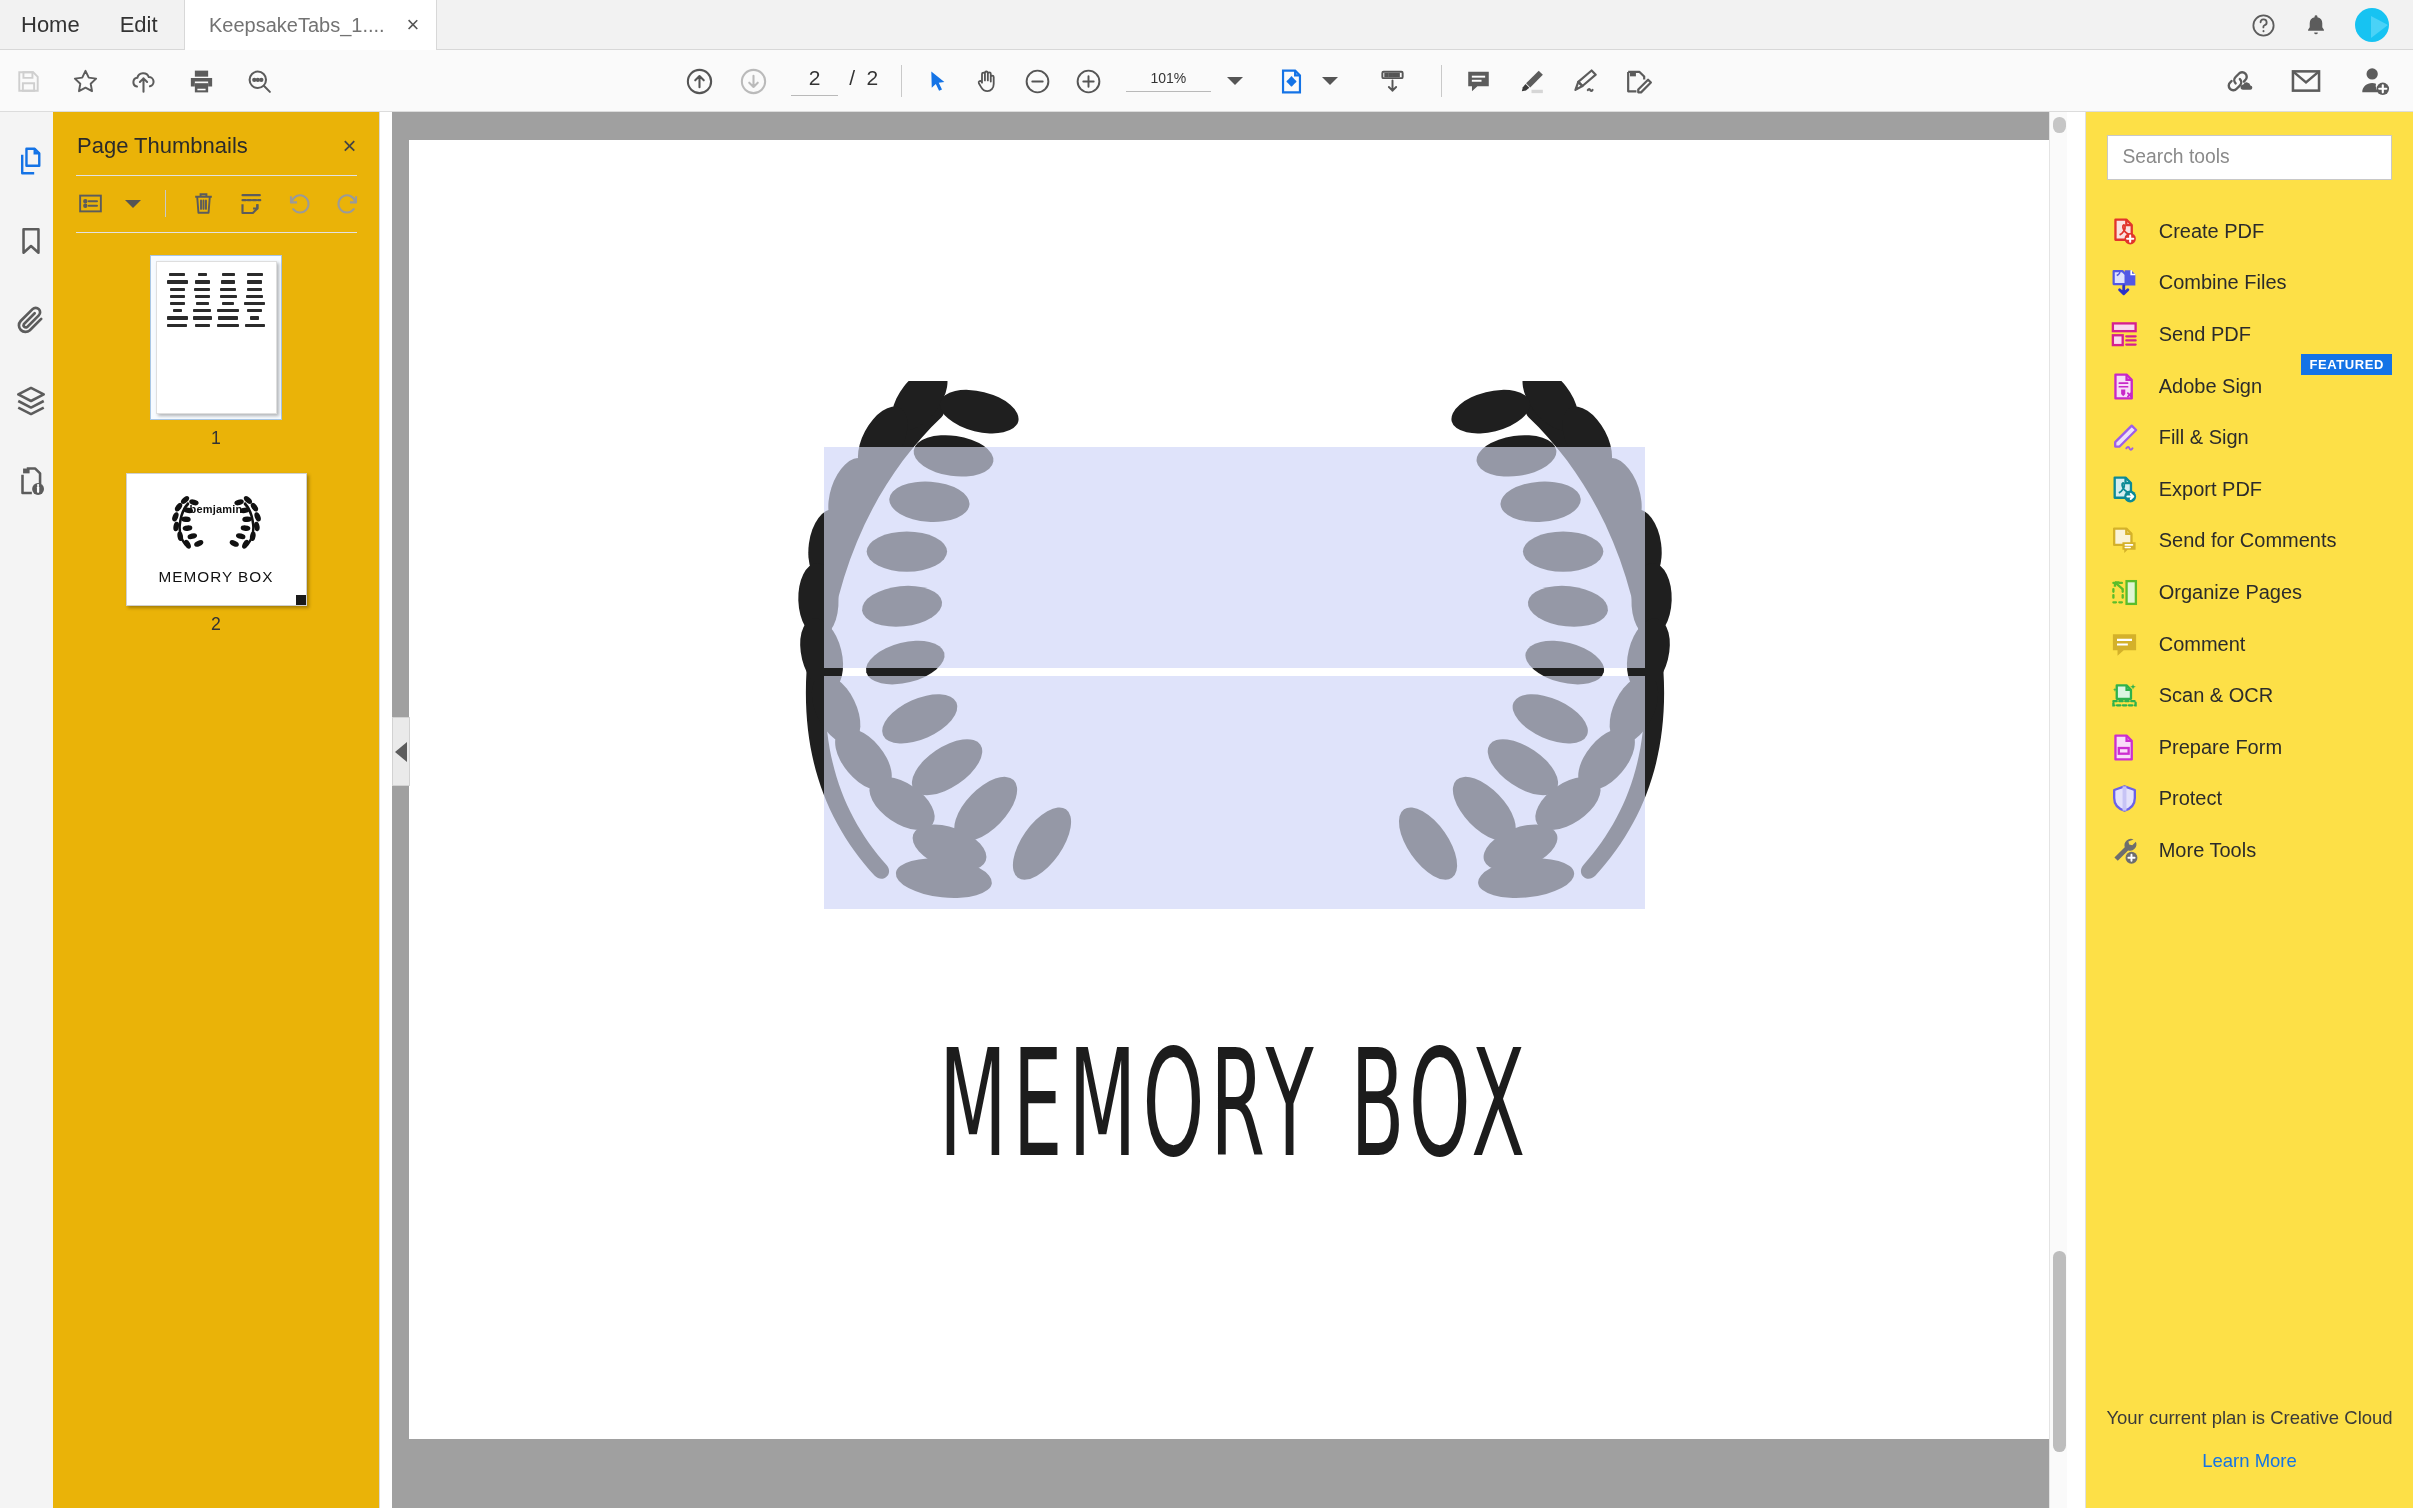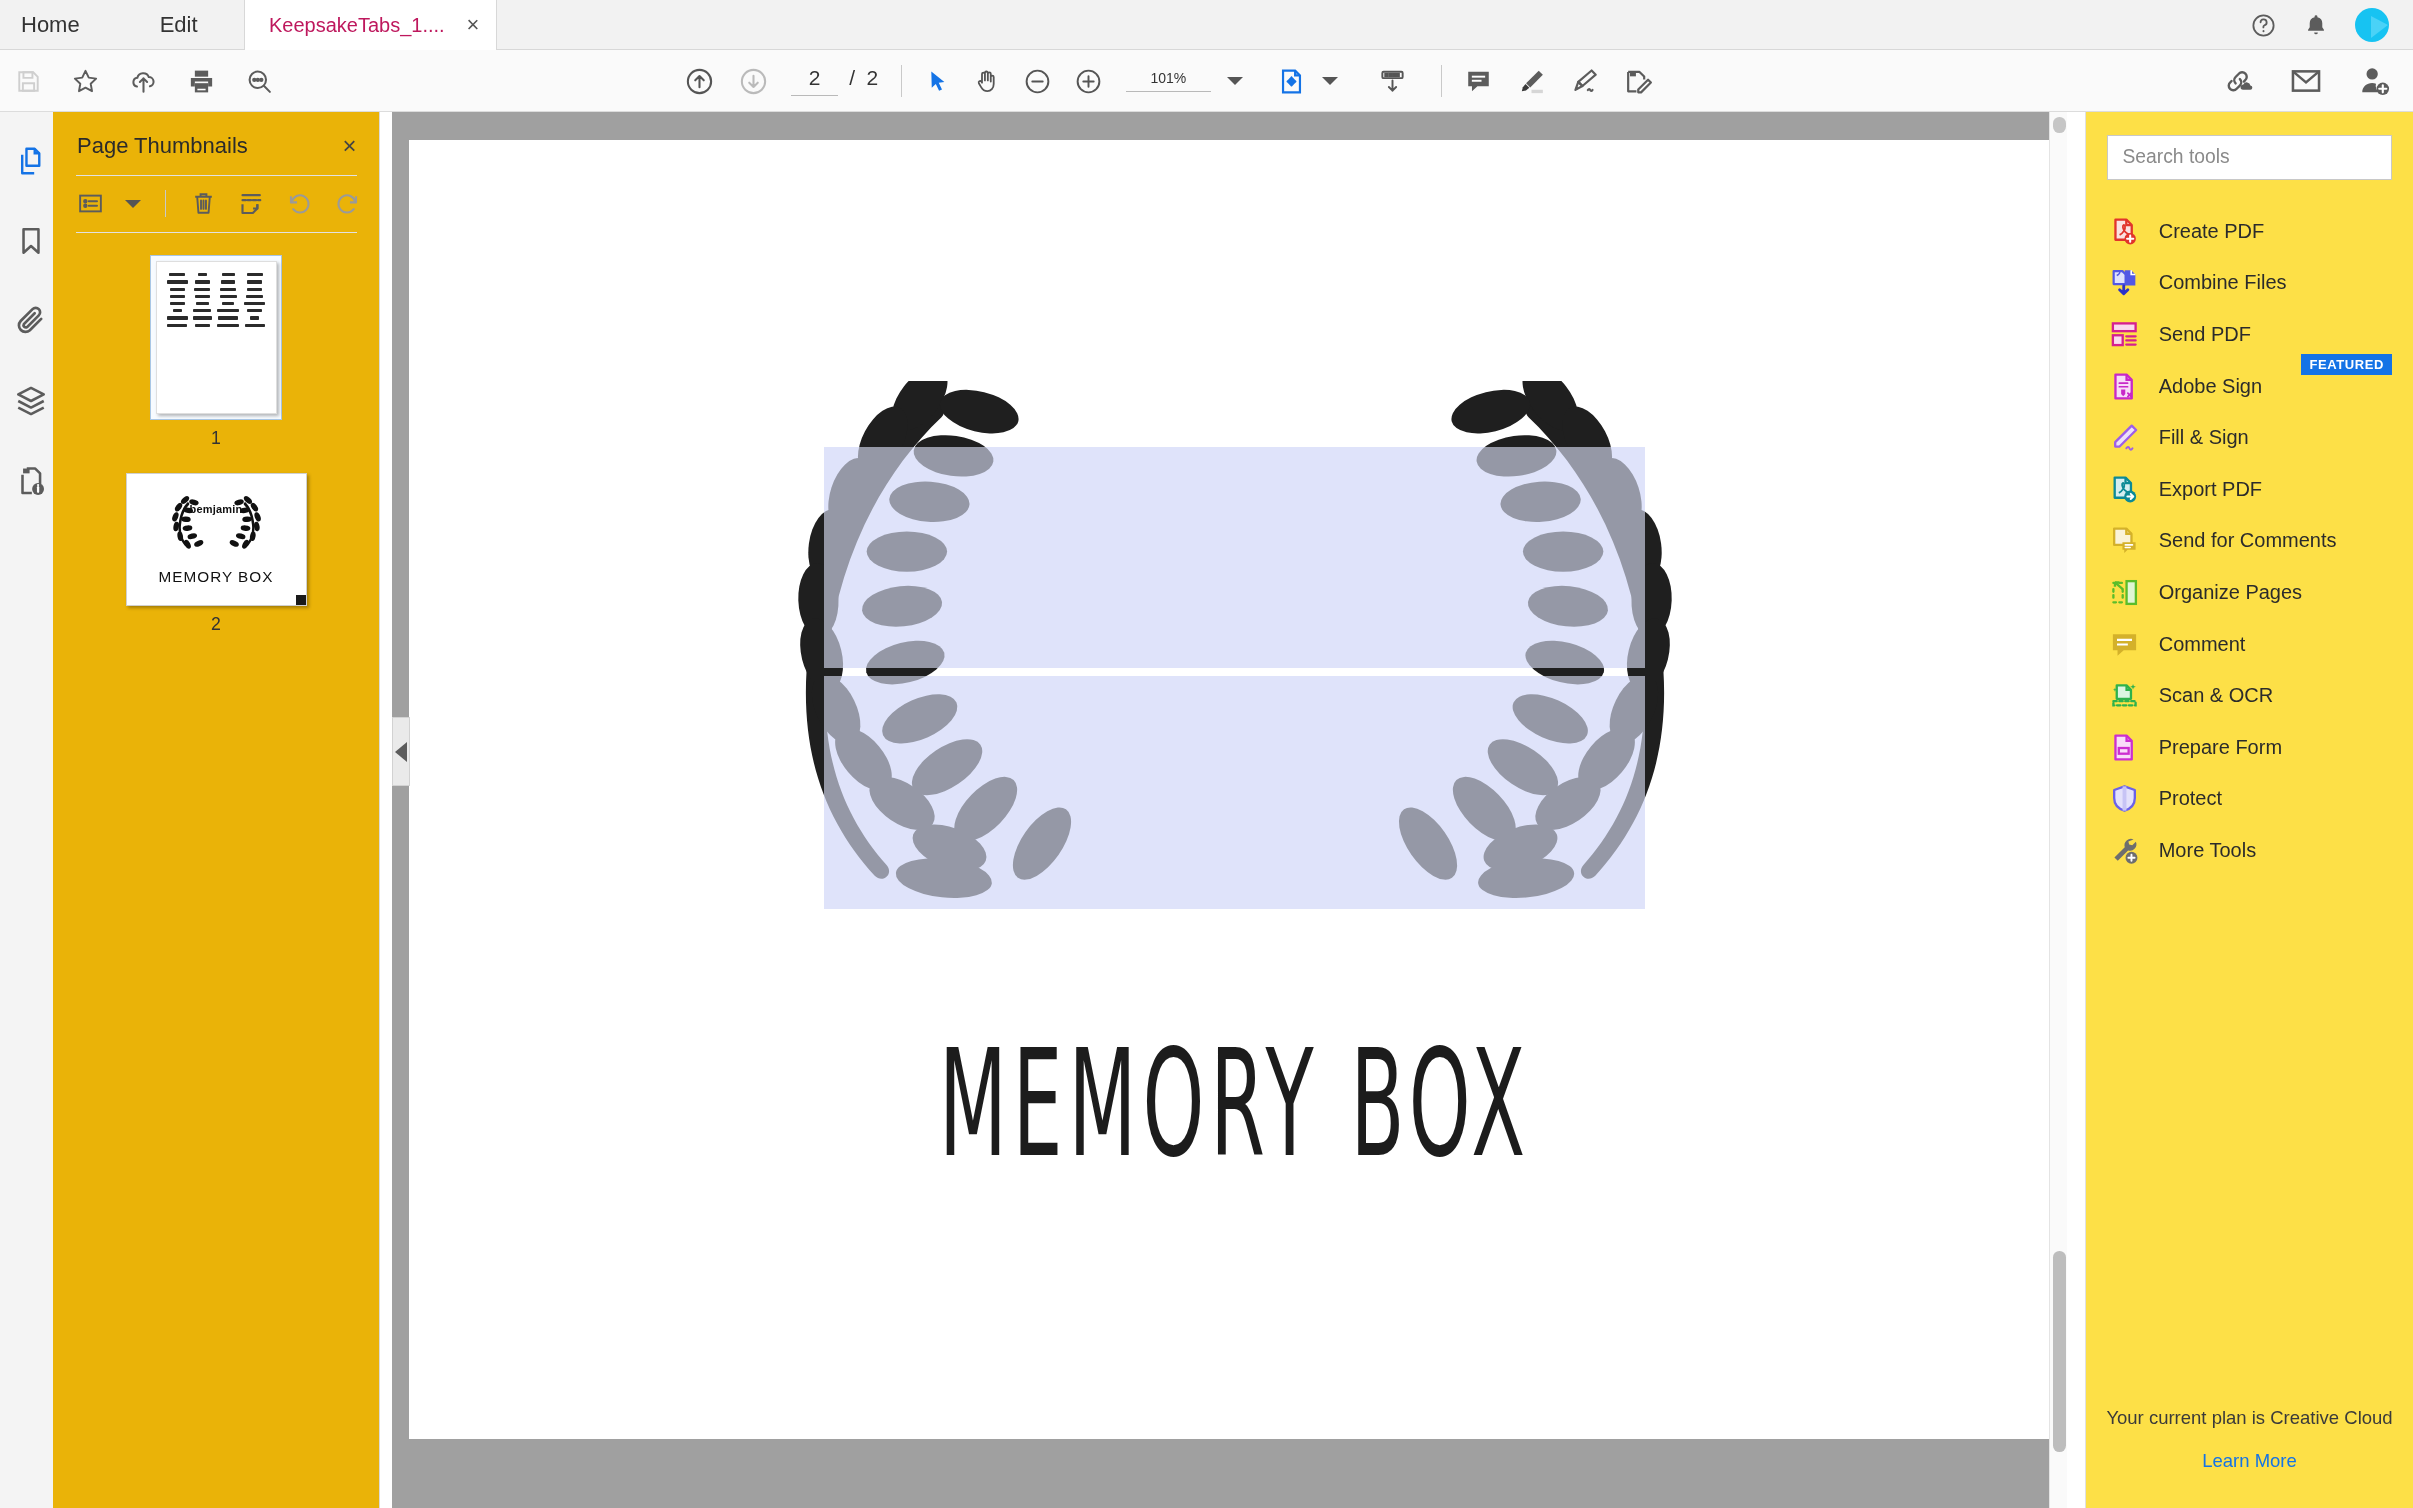--- a/index.html
+++ b/index.html
@@ -14,31 +14,31 @@
   
   .tabbar {
     position: absolute; left: 0; top: 0; width: 2413px; height: 50px;
     background: #f2f2f2; border-bottom: 0.8px solid #d8d8d8;
     display: flex; align-items: stretch;
   }
   .tab-menu {
     display: flex; align-items: center; height: 50px;
   }
   .tab-menu .mi {
-    font-size: 22px; color: #333; padding: 0 40px; height: 50px;
+    font-size: 22px; color: #333; padding: 0 20px; height: 50px;
     display: flex; align-items: center; cursor: default;
   }
   .tab-menu .mi:first-child { padding-left: 21px; }
   .doc-tab {
     position: relative; display: flex; align-items: center; height: 50px;
     background: #ffffff; padding: 0 13px 0 24px; min-width: 217px;
     border-left: 0.8px solid #d8d8d8; border-right: 0.8px solid #d8d8d8;
     margin-left: 6.4px;
   }
-  .doc-tab .t-label { font-size: 20px; color: #be185d; white-space: nowrap; }
+  .doc-tab .t-label { font-size: 20px; color: #737373; white-space: nowrap; }
   .doc-tab .t-close {
     margin-left: 17.7px; font-size: 22px; color: #555; line-height: 1;
     width: 21px; text-align: center; cursor: pointer;
   }
   .tab-right {
     position: absolute; right: 0; top: 0; height: 50px;
     display: flex; align-items: center; gap: 26px; padding-right: 24px;
   }
   .avatar {
     width: 34px; height: 34px; border-radius: 50%;

